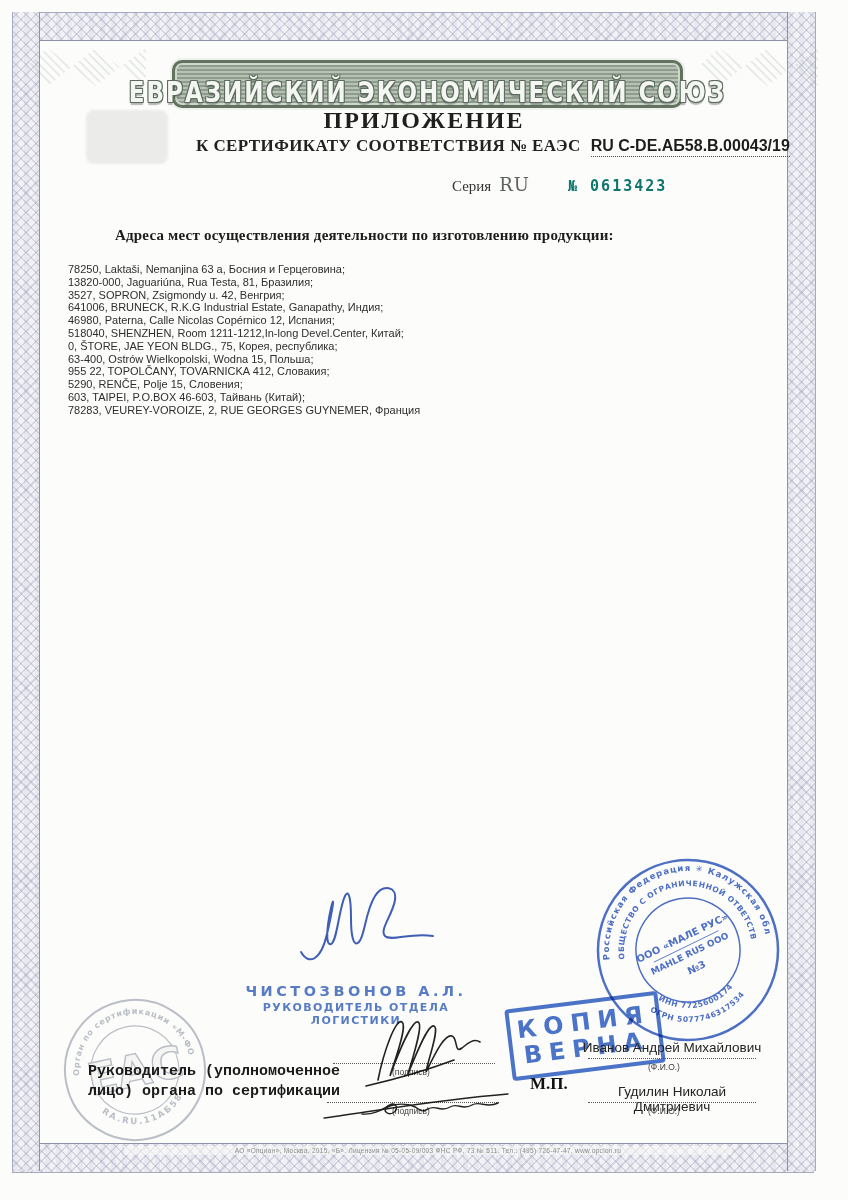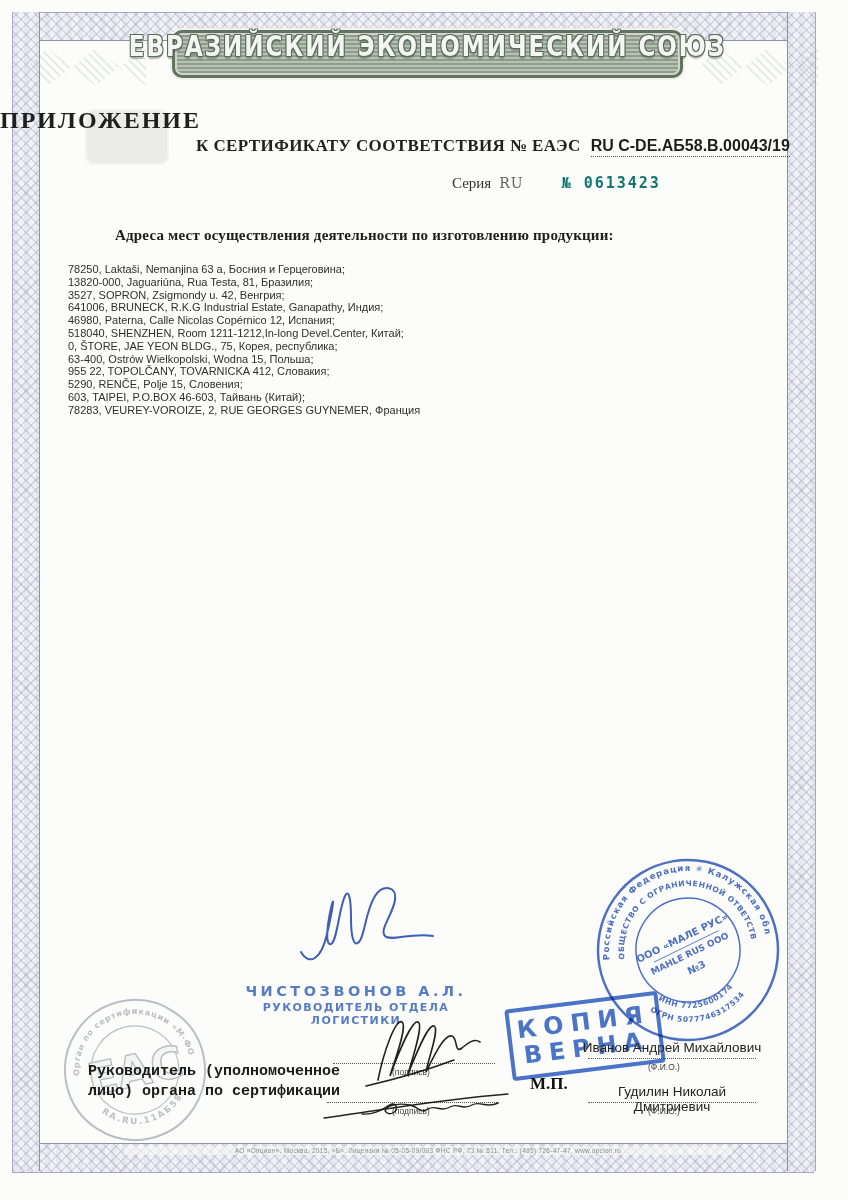--- a/index.html
+++ b/index.html
@@ -17,43 +17,43 @@
   .band-top{left:12px;top:12px;width:802px;height:27px;border-top:1px solid #a7aabf;border-bottom:1px solid #8e92a8;}
   .band-bottom{left:12px;top:1143px;width:802px;height:28px;border-top:1px solid #8e92a8;border-bottom:1px solid #a7aabf;}
   .band-left{left:12px;top:12px;width:26px;height:1159px;border-left:1px solid #a7aabf;border-right:1px solid #8e92a8;}
   .band-right{left:787px;top:12px;width:27px;height:1159px;border-left:1px solid #8e92a8;border-right:1px solid #a7aabf;}
   .flourish{position:absolute;top:48px;height:38px;width:120px;opacity:.35;
     background:repeating-linear-gradient(45deg, rgba(130,150,140,.45) 0 2px, transparent 2px 6px);
     clip-path:polygon(0 50%,18% 0,38% 50%,58% 0,78% 50%,100% 0,100% 100%,78% 50%,58% 100%,38% 50%,18% 100%,0 50%);}
   .flourish.l{left:26px;} .flourish.r{right:30px;}
 
   
-  .banner{position:absolute;left:172px;top:30px;width:505px;height:42px;
+  .banner{position:absolute;left:172px;top:60px;width:505px;height:42px;
     border:3px solid #63725f;border-radius:10px;
     box-shadow:0 0 0 2px #eef1ec, inset 0 0 0 2px #cfd7cc;
     background:#9fae9c;
     background-image:repeating-linear-gradient(0deg, rgba(255,255,255,.25) 0 2px, rgba(90,105,92,.25) 2px 4px);
-    display:flex;align-items:flex-start;justify-content:center;}
+    display:flex;align-items:flex-end;justify-content:center;}
   .banner span{font-family:"DejaVu Sans", sans-serif;font-weight:bold;font-size:23px;letter-spacing:2px;
     color:#f4f6f1;transform:scaleY(1.25);white-space:nowrap;
     text-shadow:-1px -1px 0 #5c6b5e,1px -1px 0 #5c6b5e,-1px 1px 0 #5c6b5e,1px 1px 0 #5c6b5e,0 2px 1px rgba(40,55,45,.35);}
 
   .smudge{position:absolute;left:86px;top:110px;width:82px;height:54px;border-radius:8px;
     background:rgba(168,174,170,.20);filter:blur(1px);}
 
   
-  .title{position:absolute;left:0;top:107px;width:100%;text-align:left;
+  .title{position:absolute;left:0;top:107px;width:100%;text-align:center;
     font-size:24px;font-weight:bold;letter-spacing:2px;color:#1f1f1f;}
   .cert-row{position:absolute;left:196px;top:136px;white-space:nowrap;}
   .cert-prefix{font-size:17px;font-weight:600;letter-spacing:.4px;color:#222;}
   .cert-number{font-family:"Liberation Sans", sans-serif;font-weight:bold;font-size:16px;color:#1d1d1d;
     margin-left:10px;padding-bottom:2px;border-bottom:1px dotted #4a4a4a;}
   .series-row{position:absolute;left:452px;top:174px;white-space:nowrap;}
   .series-label{font-size:15px;color:#333;}
-  .series-value{font-family:"DejaVu Serif", serif;font-size:14px;color:#5d635c;letter-spacing:1px;margin-left:8px;}
+  .series-value{font-family:"DejaVu Serif", serif;font-size:18px;color:#5d635c;letter-spacing:1px;margin-left:8px;}
   .serial-number{font-family:"DejaVu Sans Mono", monospace;font-size:15px;font-weight:600;color:#0f766e;
     letter-spacing:2px;margin-left:38px;}
 
   .addr-heading{position:absolute;left:115px;top:227px;font-size:15px;font-weight:bold;color:#1c1c1c;letter-spacing:.2px;}
   .addr-list{position:absolute;left:68px;top:263px;font-family:"Liberation Sans", sans-serif;
     font-size:11px;line-height:12.8px;color:#2e2e2e;}
 
   
   .sig-blue{position:absolute;left:295px;top:882px;mix-blend-mode:multiply;}
   .logistics-stamp{position:absolute;left:244px;top:983px;width:224px;text-align:center;

